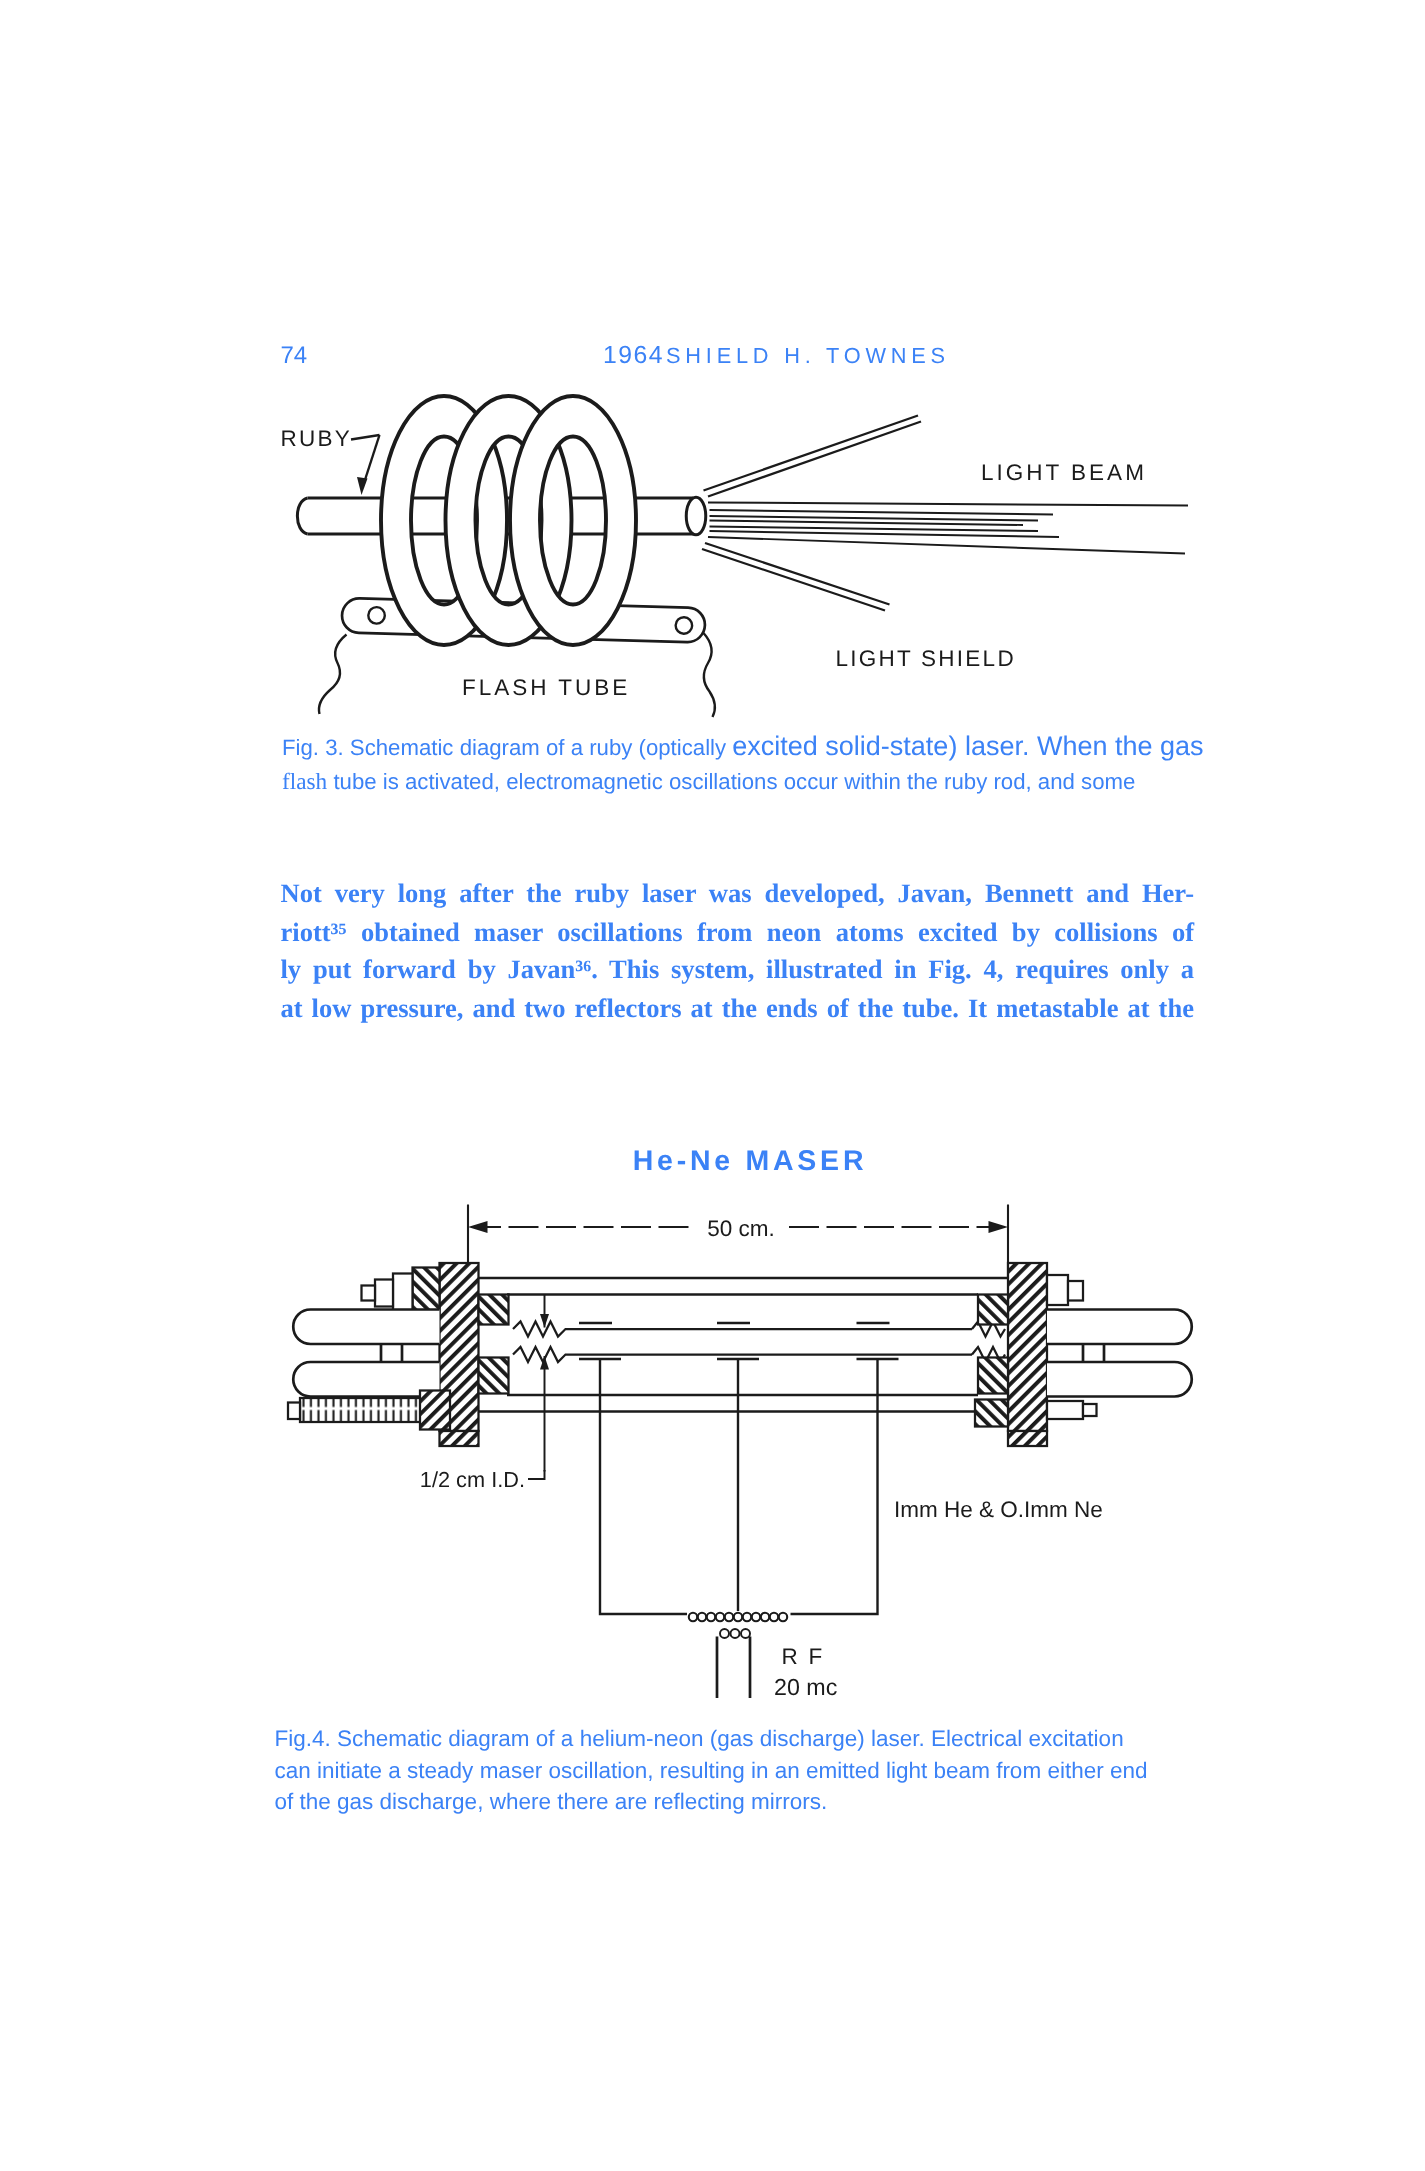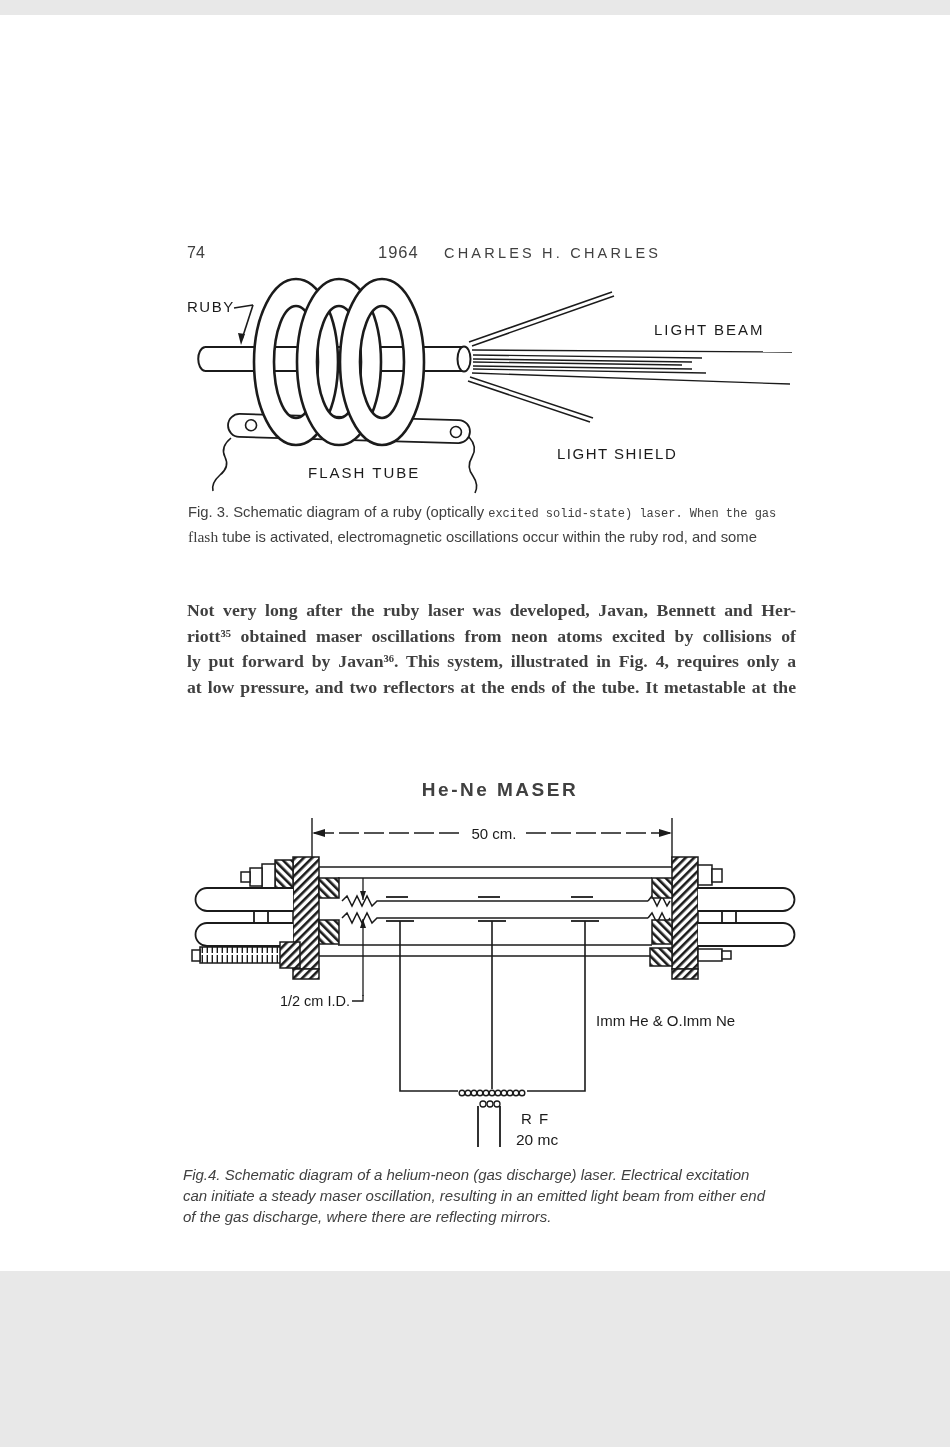--- a/index.html
+++ b/index.html
@@ -1,57 +1,57 @@
 <!DOCTYPE html>
 <html><head>
 <meta charset="utf-8">
 <style>
   html,body { margin:0; padding:0; background:#e8e8e8; }
   #page {
-    position:relative; width:950px; height:1256px; margin:15px auto;
-    background:#ffffff; color:#404040; overflow:hidden;
+    position:relative; width:950px; height:1447px; margin:0 auto;
+    background:#ffffff; color:#3b82f6; overflow:hidden;
     font-family:"Liberation Sans", sans-serif;
   }
   .abs { position:absolute; }
 
   
   #page-num   { left:187px; top:229px; font-size:16px; }
-  #hdr-year   { left:378px; top:228px; font-size:16.5px; letter-spacing:1px; }
+  #hdr-year   { left:402px; top:228px; font-size:16.5px; letter-spacing:1px; }
   #hdr-author { left:444px; top:230px; font-size:14.5px; letter-spacing:3.2px; }
 
   
   #fig3-svg { left:180px; top:250px; }
   #fig4-svg { left:180px; top:795px; }
 
   svg text { fill:#1b1b1b; font-family:"Liberation Sans", sans-serif; }
 
   
   #fig3-caption { left:188px; top:487px; width:622px; font-size:14.8px; line-height:21.6px; white-space:nowrap; }
-  .cap-serif  { font-family:Liberation Mono, monospace; font-size:12px; }
+  .cap-serif  { font-family:Liberation Sans, sans-serif; font-size:18px; }
   .cap-serif2 { font-family:"Liberation Serif", serif; font-size:15.5px; }
 
   
   #paragraph { left:187px; top:583px; width:609px;
     font-family:"Liberation Serif", serif; font-size:17.7px; line-height:25.7px; }
   .pline { text-align:justify; text-align-last:justify; white-space:normal;font-weight:bold; }
 
   
   #fig4-title { left:180px; top:764px; width:640px; text-align:center;
     font-size:19px; font-weight:bold; letter-spacing:2.5px; }
-  #fig4-caption { left:183px; top:1149px; width:622px; font-size:15px; line-height:21px; white-space:nowrap;font-style:italic; }
+  #fig4-caption { left:183px; top:1149px; width:622px; font-size:15px; line-height:21px; white-space:nowrap; }
   .cap-center { text-align:left; }
 </style>
 </head>
 <body>
 
 <div id="page">
 
   <div class="abs" id="page-num">74</div>
   <div class="abs" id="hdr-year">1964</div>
-  <div class="abs" id="hdr-author">CHARLES H. CHARLES</div>
+  <div class="abs" id="hdr-author">SHIELD H. TOWNES</div>
 
   <svg class="abs" id="fig3-svg" width="620" height="236" viewBox="0 0 620 236">
     <g stroke="#1b1b1b" fill="none" stroke-width="2">
 
       <g>
         <path d="M25,82 H282"></path>
         <path d="M25,106 H282"></path>
         <path d="M25,82 C16,84 16,104 25,106"></path>
         <ellipse cx="284" cy="94" rx="6.5" ry="12.5" fill="#fff"></ellipse>
       </g>

